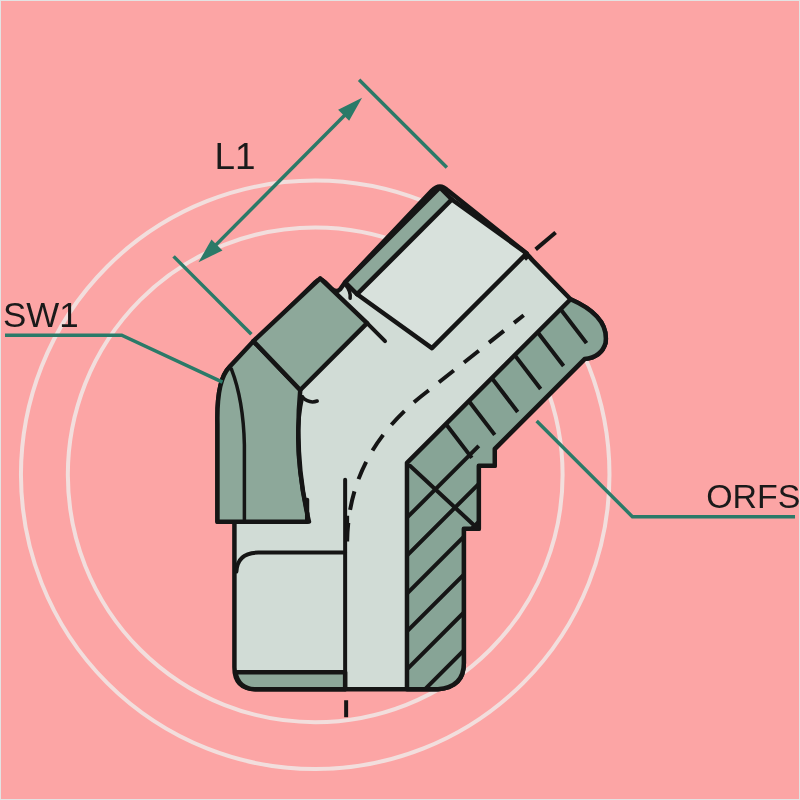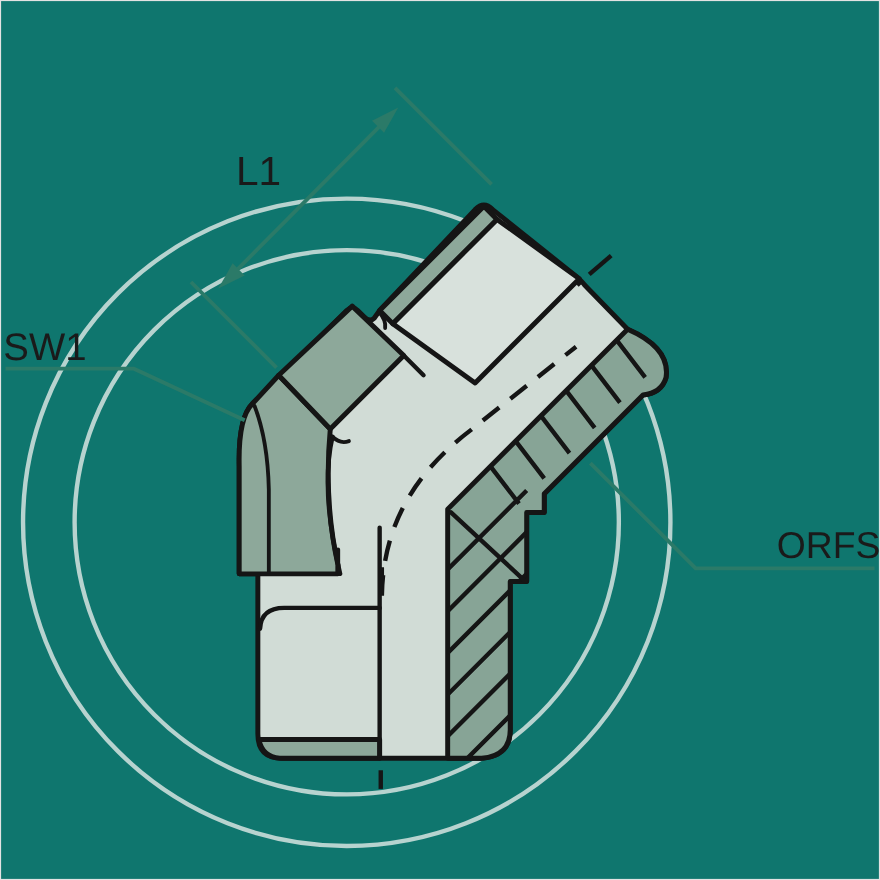--- a/index.html
+++ b/index.html
@@ -1,18 +1,18 @@
 <!DOCTYPE html>
 <html><head>
 <meta charset="utf-8">
 <style>
   html,body{margin:0;padding:0;background:#fff;}
   #stage{
     position:relative;width:798px;height:798px;border:1px solid #e3e3e3;
-    background:#0f766e;overflow:hidden;
+    background:#fca5a5;overflow:hidden;
     font-family:"Liberation Sans", sans-serif;
   }
   svg{display:block;}
   .outline{stroke:#151515;stroke-width:4.5;stroke-linejoin:round;stroke-linecap:round;fill:none;}
   .fill-light{fill:#d1dcd6;}
   .fill-lighter{fill:#d8e1dc;}
   .fill-dark{fill:#8da89a;}
   .fill-thread{fill:#87a496;}
   .detail{stroke:#151515;stroke-width:4;stroke-linecap:round;fill:none;}
   .thin{stroke:#151515;stroke-width:3.5;stroke-linecap:round;fill:none;}

